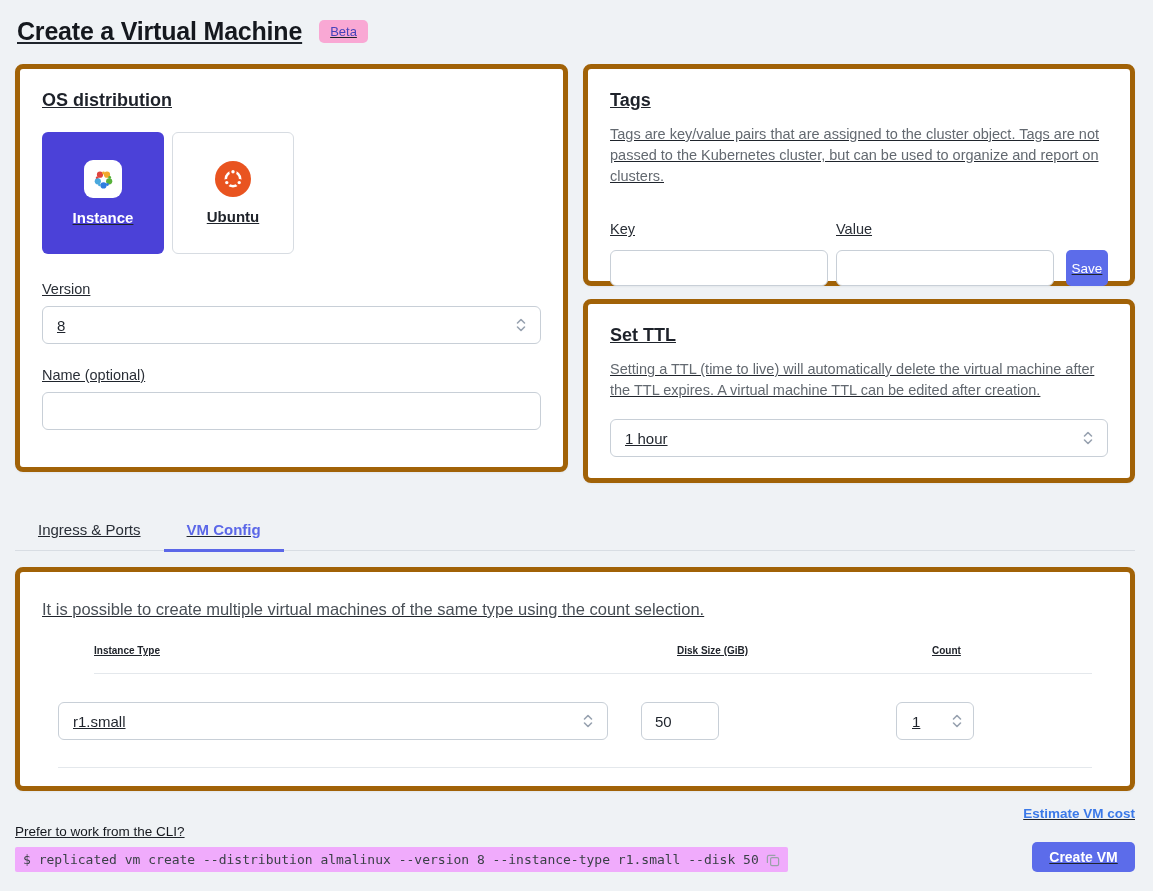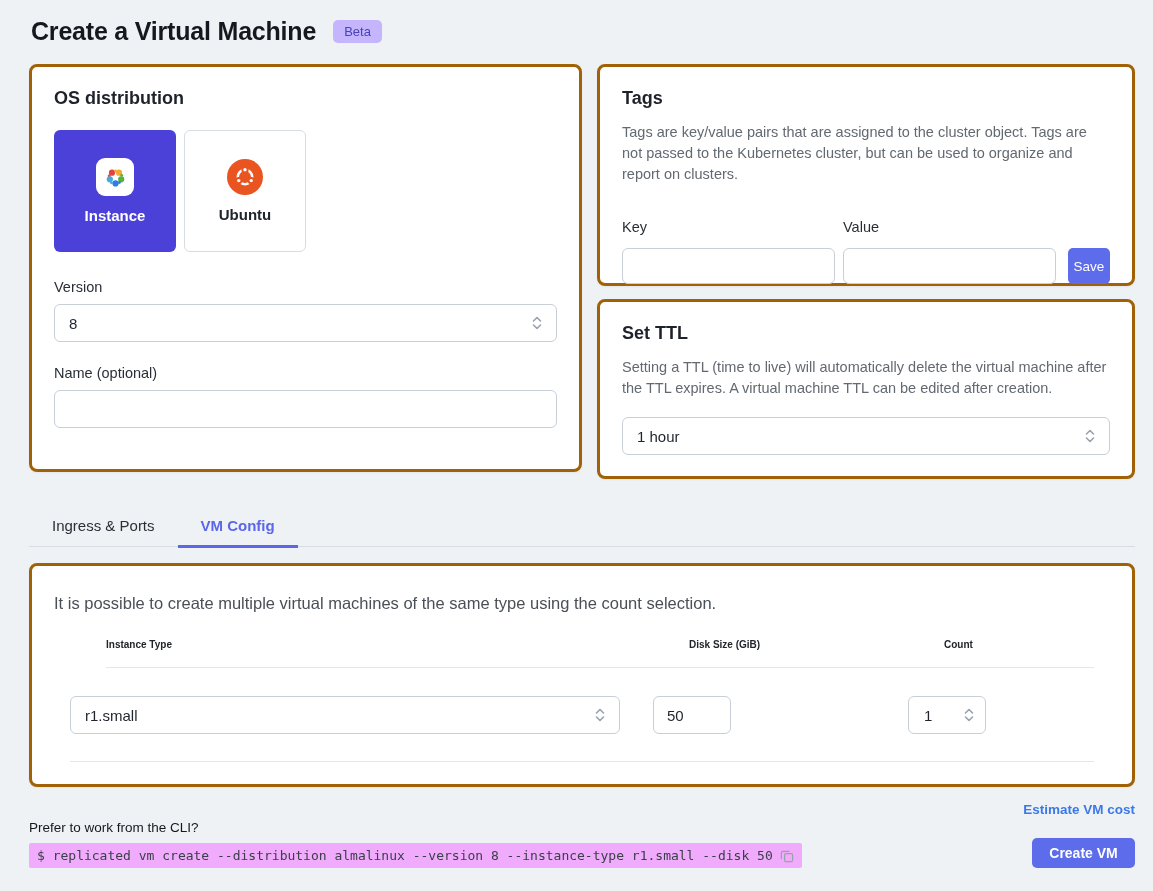--- a/index.html
+++ b/index.html
@@ -3,33 +3,33 @@
 <meta charset="utf-8">
 <style>
   * { box-sizing: border-box; margin: 0; padding: 0; }
   html, body { width: 1153px; height: 891px; }
   body {
     background: #EFF2F5;
     font-family: "Liberation Sans", sans-serif;
     color: #1F242C;
     overflow: hidden;
   }
-  .page { padding: 13px 18px 0 29px; }
+  .page { padding: 13px 18px 0 15px; text-decoration: underline; }
 
   
   .header { display: flex; align-items: center; gap: 17px; padding: 4px 2px 18px; }
   .page-title { font-size: 25px; font-weight: 700; color: #15181E; letter-spacing: -0.2px; }
   .badge {
-    background: #c4b5fd; color: #4743BB; font-size: 13px; font-weight: 500;
+    background: #f9a8d4; color: #4743BB; font-size: 13px; font-weight: 500;
     padding: 5px 11px; border-radius: 5px; line-height: 1;
   }
 
   
   .card {
-    background: #FFFFFF; border: 3px solid #a16207; border-radius: 8px;
+    background: #FFFFFF; border: 5px solid #a16207; border-radius: 8px;
     box-shadow: 0 1px 2px rgba(20,30,50,.05);
   }
   .top-grid { display: grid; grid-template-columns: 553px 1fr; gap: 15px; }
   .right-col { display: flex; flex-direction: column; gap: 13px; }
 
   .card-title { font-size: 18px; font-weight: 600; color: #1E222A; }
   .desc { font-size: 14.5px; color: #636970; line-height: 1.45; }
 
   
   .os-card { padding: 21px 22px; height: 408px; }

